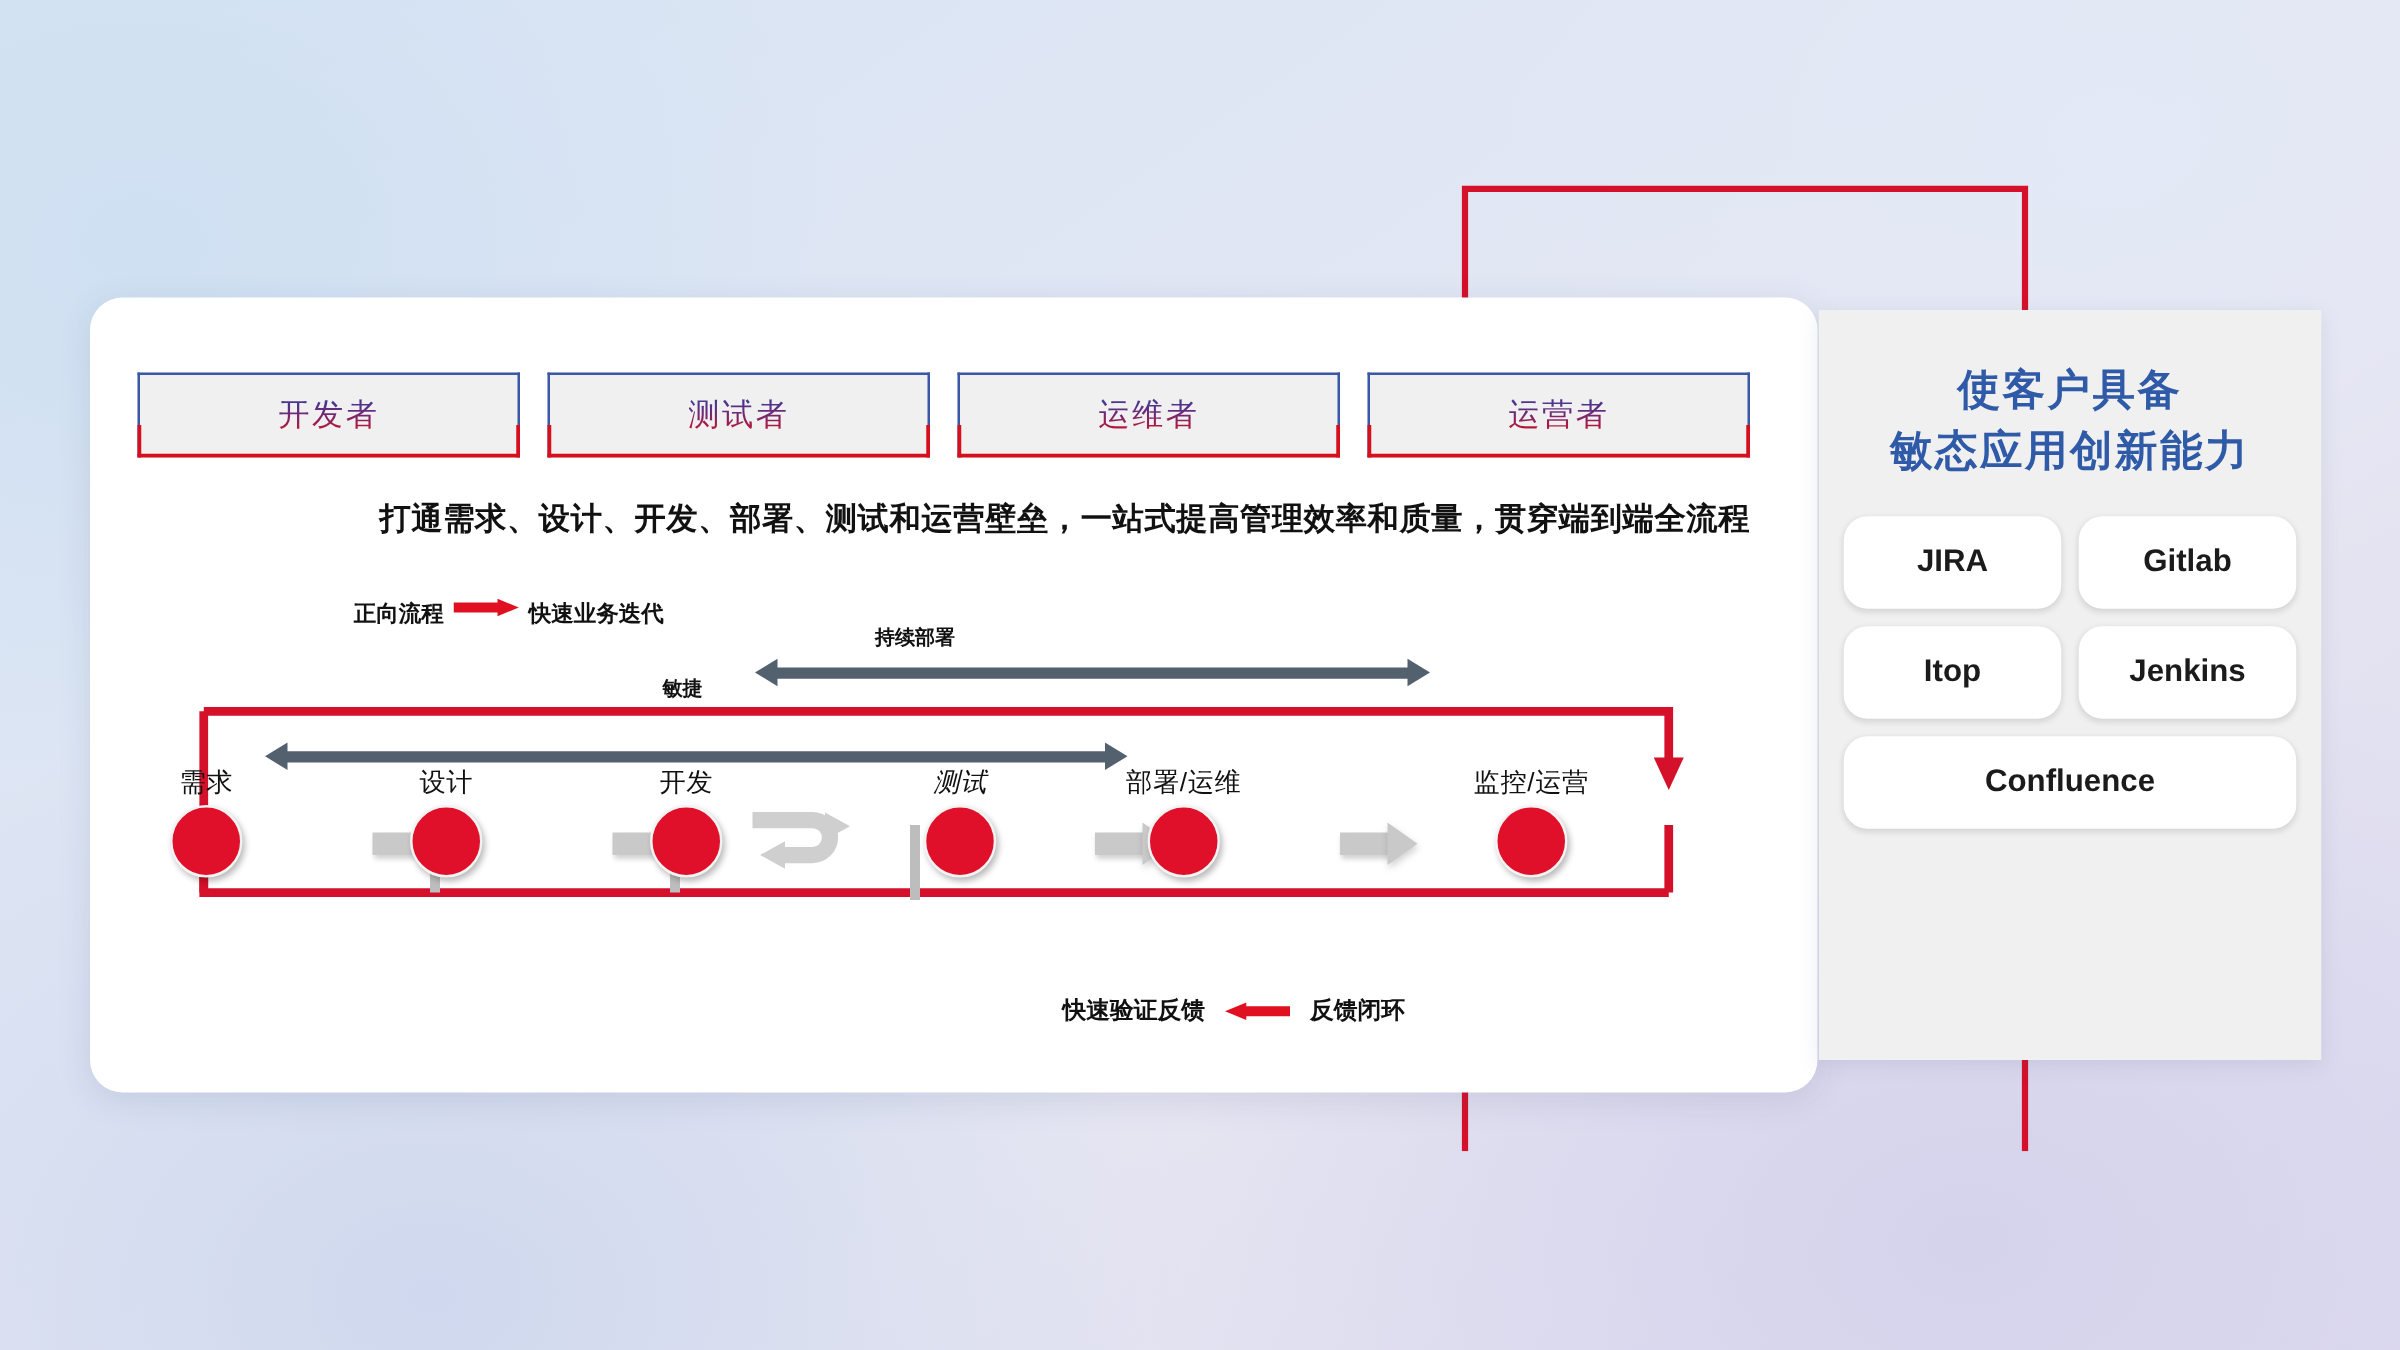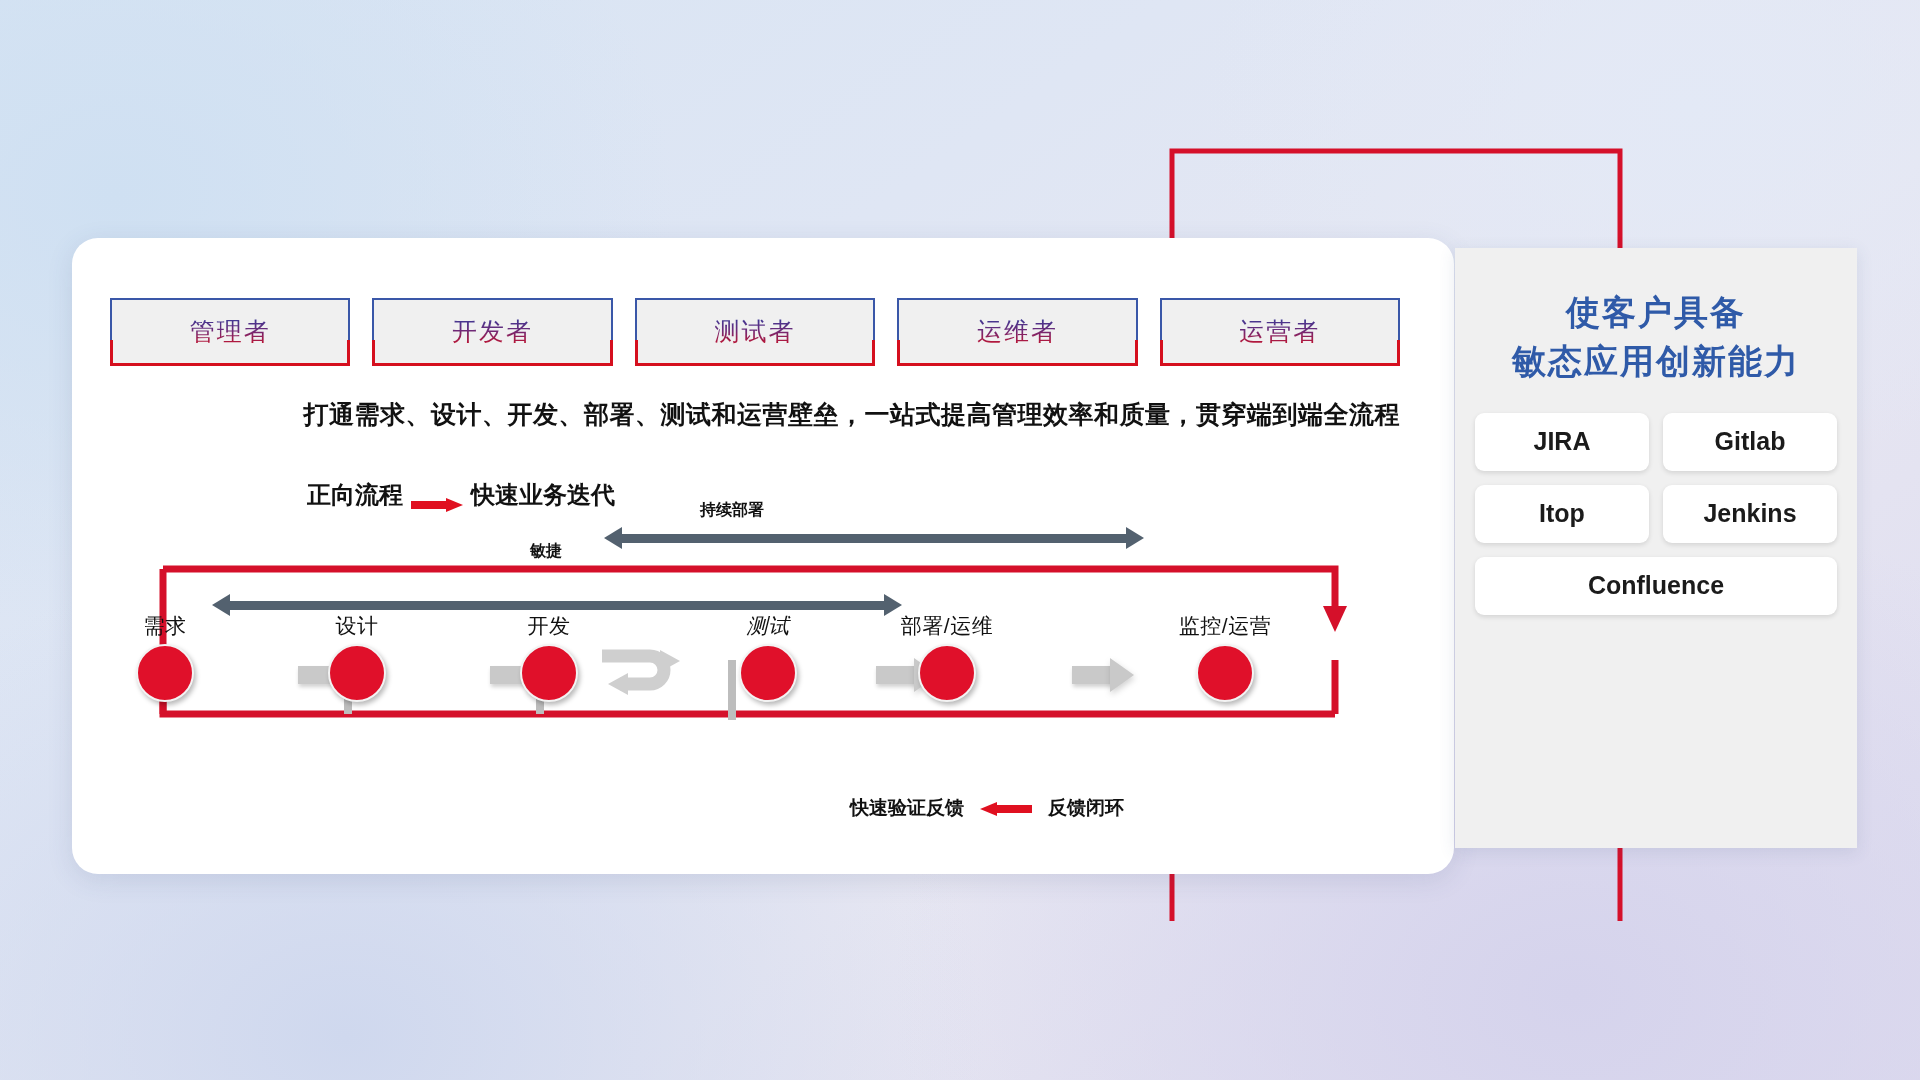--- a/index.html
+++ b/index.html
@@ -90,26 +90,25 @@
     color: #111;
     letter-spacing: 0.5px;
     white-space: nowrap;
   }
 
   
   #legend-forward {
     position: absolute;
     left: 283px; top: 479px;
     display: flex;
-    align-items: flex-end;
+    align-items: flex-start;
     gap: 8px;
-    font-size: 24px;
+    font-size: 18px;
     font-weight: bold;
     color: #111;
-    margin-left: 24px;
   }
   .red-arrow-h {
     width: 52px; height: 13px;
     position: relative;
   }
   .red-arrow-h .shaft {
     position: absolute; left: 0; top: 3px;
     width: 36px; height: 8px; background: #e01020;
   }
   .red-arrow-h .head {
@@ -237,22 +236,22 @@
   }
   #tools {
     margin-top: 26px;
     display: flex;
     flex-wrap: wrap;
     gap: 14px;
     justify-content: space-between;
   }
   .tool {
     background: #ffffff;
-    border-radius: 9px;
-    height: 58px;
+    border-radius: 19px;
+    height: 74px;
     display: flex;
     align-items: center;
     justify-content: center;
     font-size: 25px;
     font-weight: bold;
     color: #1b1b1b;
     box-shadow: 0 2px 5px rgba(0,0,0,0.12);
   }
   .tool.half { width: calc(50% - 7px); }
   .tool.full { width: 100%; }
@@ -260,23 +259,20 @@
 </head>
 <body>
 
 <svg id="bracket" viewBox="0 0 472 778">
   <path d="M 12 778 L 12 8 L 460 8 L 460 778" fill="none" stroke="#d5102a" stroke-width="5"></path>
 </svg>
 
 <div id="card"></div>
 
 <div id="roles">
-  <div class="role-box">
-    <span class="role-label">管理者</span>
-  </div>
   <div class="role-box">
     <span class="role-label">开发者</span>
   </div>
   <div class="role-box">
     <span class="role-label">测试者</span>
   </div>
   <div class="role-box">
     <span class="role-label">运维者</span>
   </div>
   <div class="role-box">

